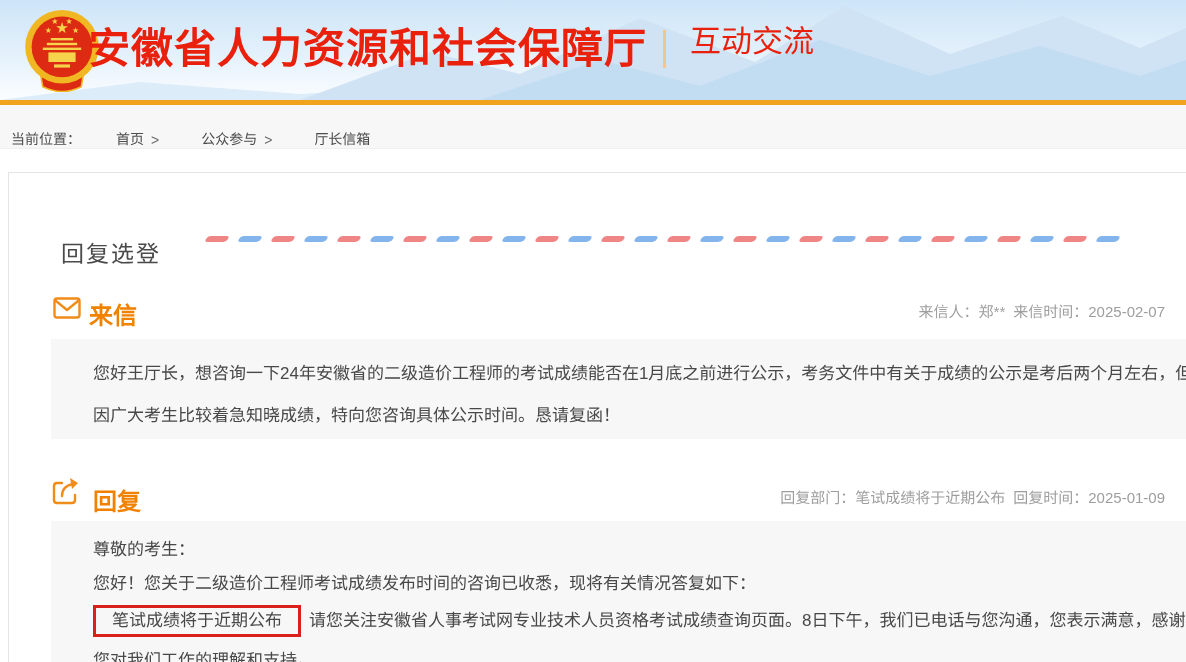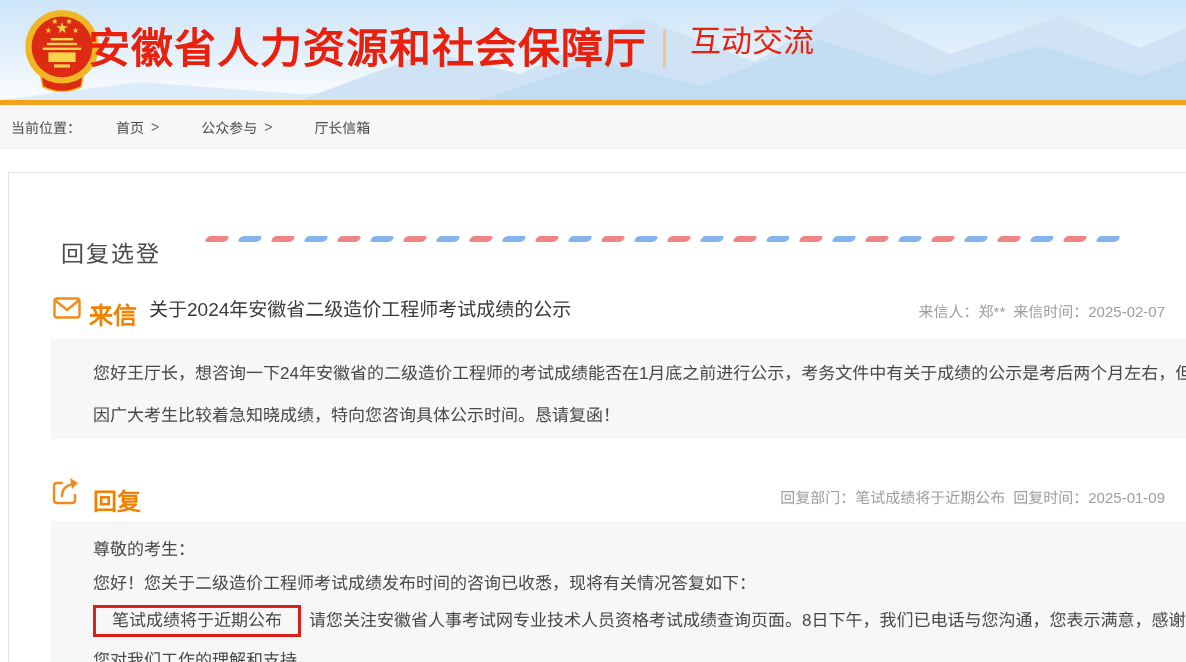--- a/index.html
+++ b/index.html
@@ -24,21 +24,21 @@
   .emblem{position:absolute;left:22px;top:8px;width:80px;height:84px;cursor:pointer;}
   .site-title{position:absolute;left:88px;top:24px;font-size:42px;line-height:50px;
     font-weight:700;color:var(--title-red);letter-spacing:1px;white-space:nowrap;cursor:pointer;}
   .header-divider{position:absolute;left:663px;top:30px;width:3px;height:38px;background:#f3c48b;}
   .section-title{position:absolute;left:690px;top:24px;font-size:31px;line-height:36px;
     font-weight:400;color:var(--title-red);white-space:nowrap;cursor:pointer;}
   .topbar-line{position:absolute;left:0;top:100px;width:1186px;height:5px;background:var(--topbar-orange);}
 
   
   .breadcrumb{position:absolute;left:0;top:105px;width:1186px;height:44px;background:#f7f7f7;
-    border-bottom:1px solid #efefef;display:flex;align-items:center;padding-left:11px;
+    border-bottom:1px solid #efefef;display:flex;align-items:flex-end;padding-left:11px;
     font-size:14px;color:#4d4d4d;}
   .breadcrumb .crumb{cursor:pointer;margin-left:35px;}
   .breadcrumb .sep{margin:0 7px;color:#6b6b6b;}
 
   
   .card{position:absolute;left:8px;top:172px;width:1260px;height:560px;background:#fff;
     border:1px solid #e4e4e4;}
   .section-heading{position:absolute;left:52px;top:62px;font-size:23px;font-weight:500;
     color:#4a4a4a;letter-spacing:2px;}
   .dash-line{position:absolute;left:197px;top:62px;height:8px;display:flex;align-items:center;}
@@ -139,21 +139,20 @@
         <span class="dash dash-blue"></span>
         <span class="dash dash-red"></span>
         <span class="dash dash-blue"></span>
       </div>
 
     <svg class="row-icon" style="left:44px;top:124px" width="28" height="22" viewBox="0 0 28 22">
       <rect x="1.5" y="1.5" width="25" height="19" rx="2.5" fill="none" stroke="#f08c1a" stroke-width="2.4"></rect>
       <path d="M3 4 L14 13 L25 4" fill="none" stroke="#f08c1a" stroke-width="2.4" stroke-linecap="round" stroke-linejoin="round"></path>
     </svg>
     <div class="badge" style="left:80px;top:123px">来信</div>
-    <div class="letter-title">关于2024年安徽省二级造价工程师考试成绩的公示</div>
     <div class="meta letter-meta">
       <span>来信人：</span><span>郑**</span><span class="pair2">来信时间：</span><span>2025-02-07</span>
     </div>
 
     <div class="gray-box letter-box">您好王厅长，想咨询一下24年安徽省的二级造价工程师的考试成绩能否在1月底之前进行公示，考务文件中有关于成绩的公示是考后两个月左右，但因广大考生比较着急知晓成绩，特向您咨询具体公示时间。恳请复函！</div>
 
     <svg class="row-icon" style="left:42px;top:304px" width="30" height="30" viewBox="0 0 30 30">
       <path d="M11 6 H6 Q3 6 3 9 V23 Q3 26 6 26 H21 Q24 26 24 23 V18" fill="none" stroke="#f08c1a" stroke-width="2.4" stroke-linecap="round"></path>
       <path d="M11 19 Q11 9 22 7" fill="none" stroke="#f08c1a" stroke-width="2.4" stroke-linecap="round"></path>
       <polygon points="19,1 27,6 21,12" fill="#f08c1a"></polygon>

